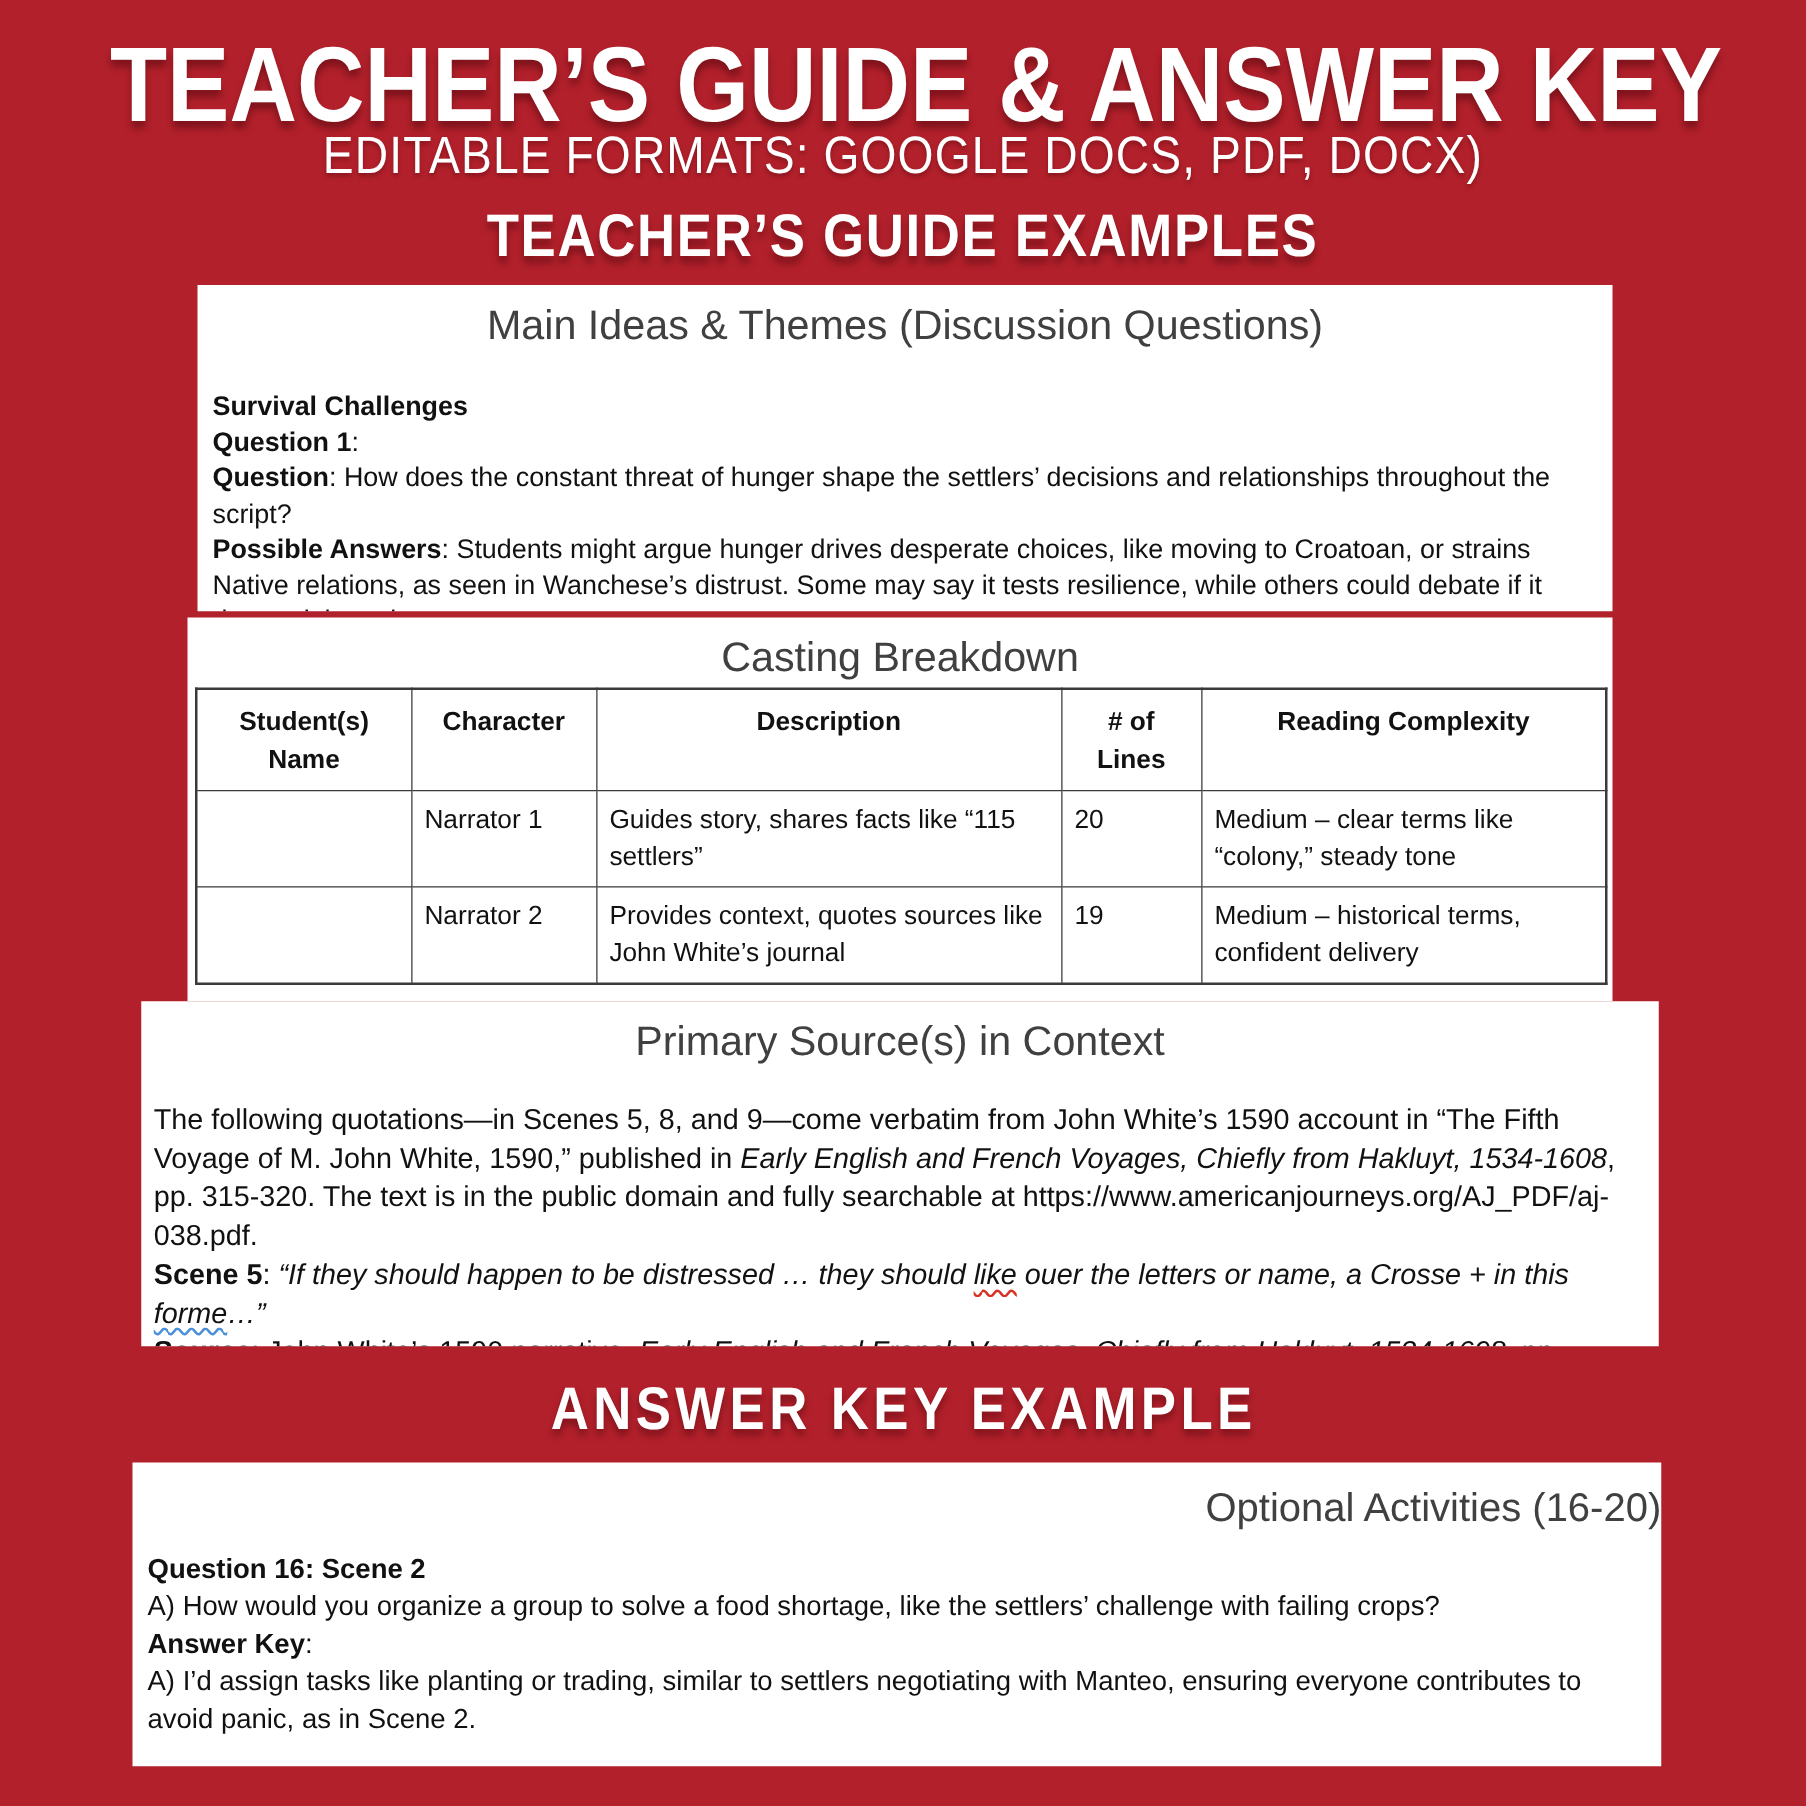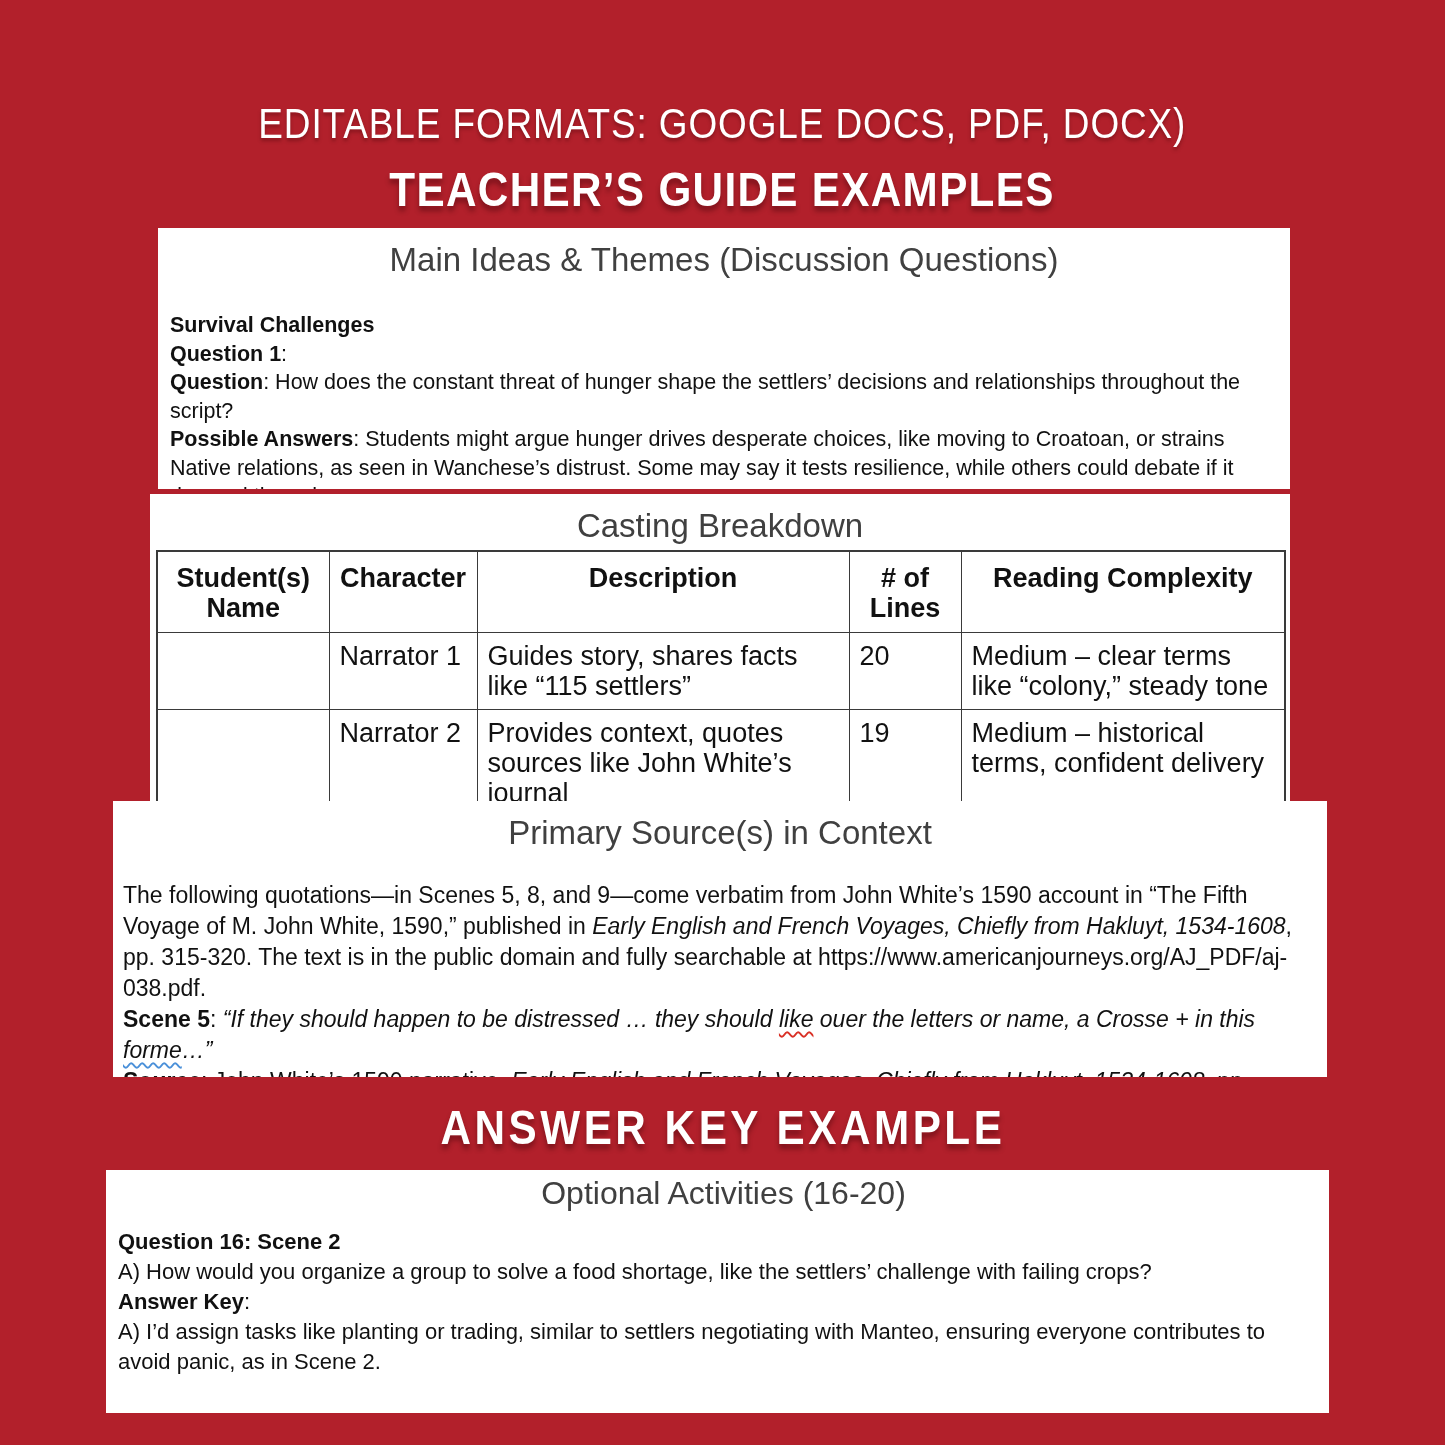--- a/index.html
+++ b/index.html
@@ -39,45 +39,48 @@
     overflow:hidden;
   }
   #panel-main-ideas{left:158px;top:228px;width:1132px;height:261px;}
   #panel-casting   {left:150px;top:494px;width:1140px;height:307px;}
   #panel-primary   {left:113px;top:801px;width:1214px;height:276px;}
   #panel-answerkey {left:106px;top:1170px;width:1223px;height:243px;}
   .doc-title{
     text-align:center;font-size:33px;font-weight:400;
     margin-top:12px;line-height:40px;color:#404040;
   }
-  .doc-title.left{text-align:center;margin-left:12px;margin-top:3px;font-size:32px;}
+  .doc-title.left{text-align:right;margin-left:12px;margin-top:16px;font-size:32px;}
   .doc-body{font-size:21.5px;line-height:28.5px;color:#111;}
   #panel-main-ideas .doc-body{margin:31px 16px 0 12px;}
   #panel-primary .doc-body{margin:27px 16px 0 10px;font-size:23px;line-height:31px;}
   #panel-answerkey .doc-body{margin:14px 16px 0 12px;font-size:22px;line-height:30px;}
   .doc-body .b, .doc-table th{font-weight:700;}
   .doc-body .i{font-style:italic;}
   .sq-red{text-decoration-line:underline;text-decoration-style:wavy;text-decoration-color:var(--spellcheck-red);text-decoration-thickness:2px;text-underline-offset:4px;}
   .sq-blue{text-decoration-line:underline;text-decoration-style:wavy;text-decoration-color:var(--spellcheck-blue);text-decoration-thickness:2px;text-underline-offset:4px;}
   
   .doc-table{
     position:absolute;left:6px;top:56px;width:1128px;
     border-collapse:collapse;table-layout:fixed;
-    font-size:27px;line-height:30px;color:#111;
+    font-size:21px;line-height:30px;color:#111;
   }
   .doc-table,.doc-table th,.doc-table td{border:1.6px solid var(--table-border);}
   .doc-table{border-width:2px;}
   .doc-table th{vertical-align:top;text-align:center;padding:11px 8px 9px 8px;height:78px;}
   .doc-table td{vertical-align:top;text-align:left;padding:8px 10px;height:74px;}
 </style>
 </head>
 <body>
 
 <div class="canvas">
 
+  <div class="band-heading" id="main-title">
+    <span class="h-condensed">TEACHER’S GUIDE &amp; ANSWER KEY</span>
+  </div>
 
   <div class="band-heading" id="subtitle">
     <span class="h-condensed">EDITABLE FORMATS: GOOGLE DOCS, PDF, DOCX)</span>
   </div>
 
   <div class="band-heading" id="section-guide">
     <span class="h-condensed">TEACHER’S GUIDE EXAMPLES</span>
   </div>
 
   <div class="panel" id="panel-main-ideas">

